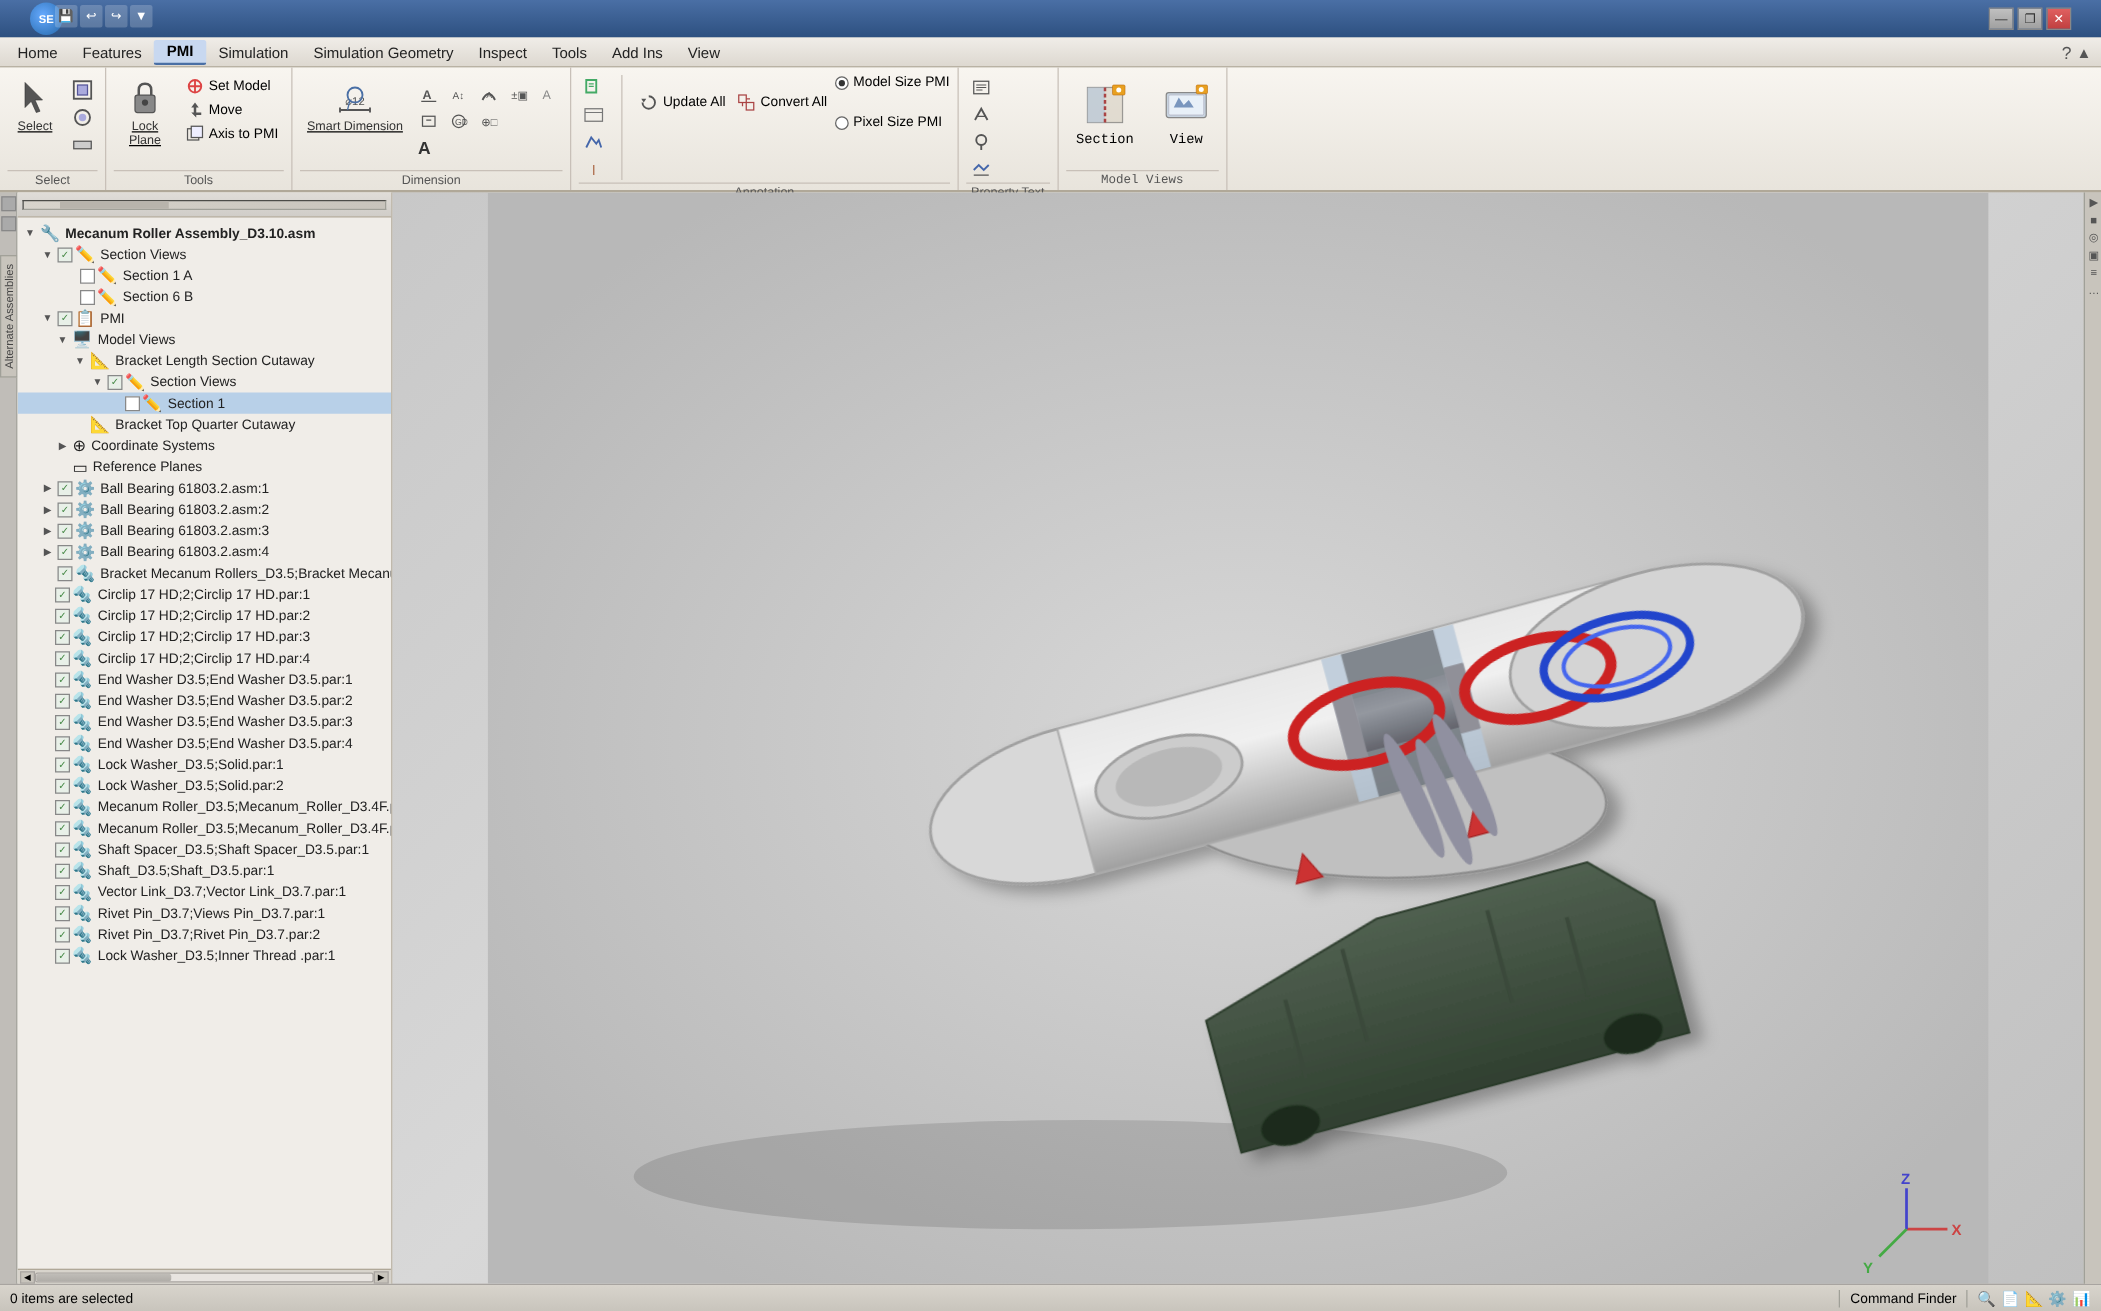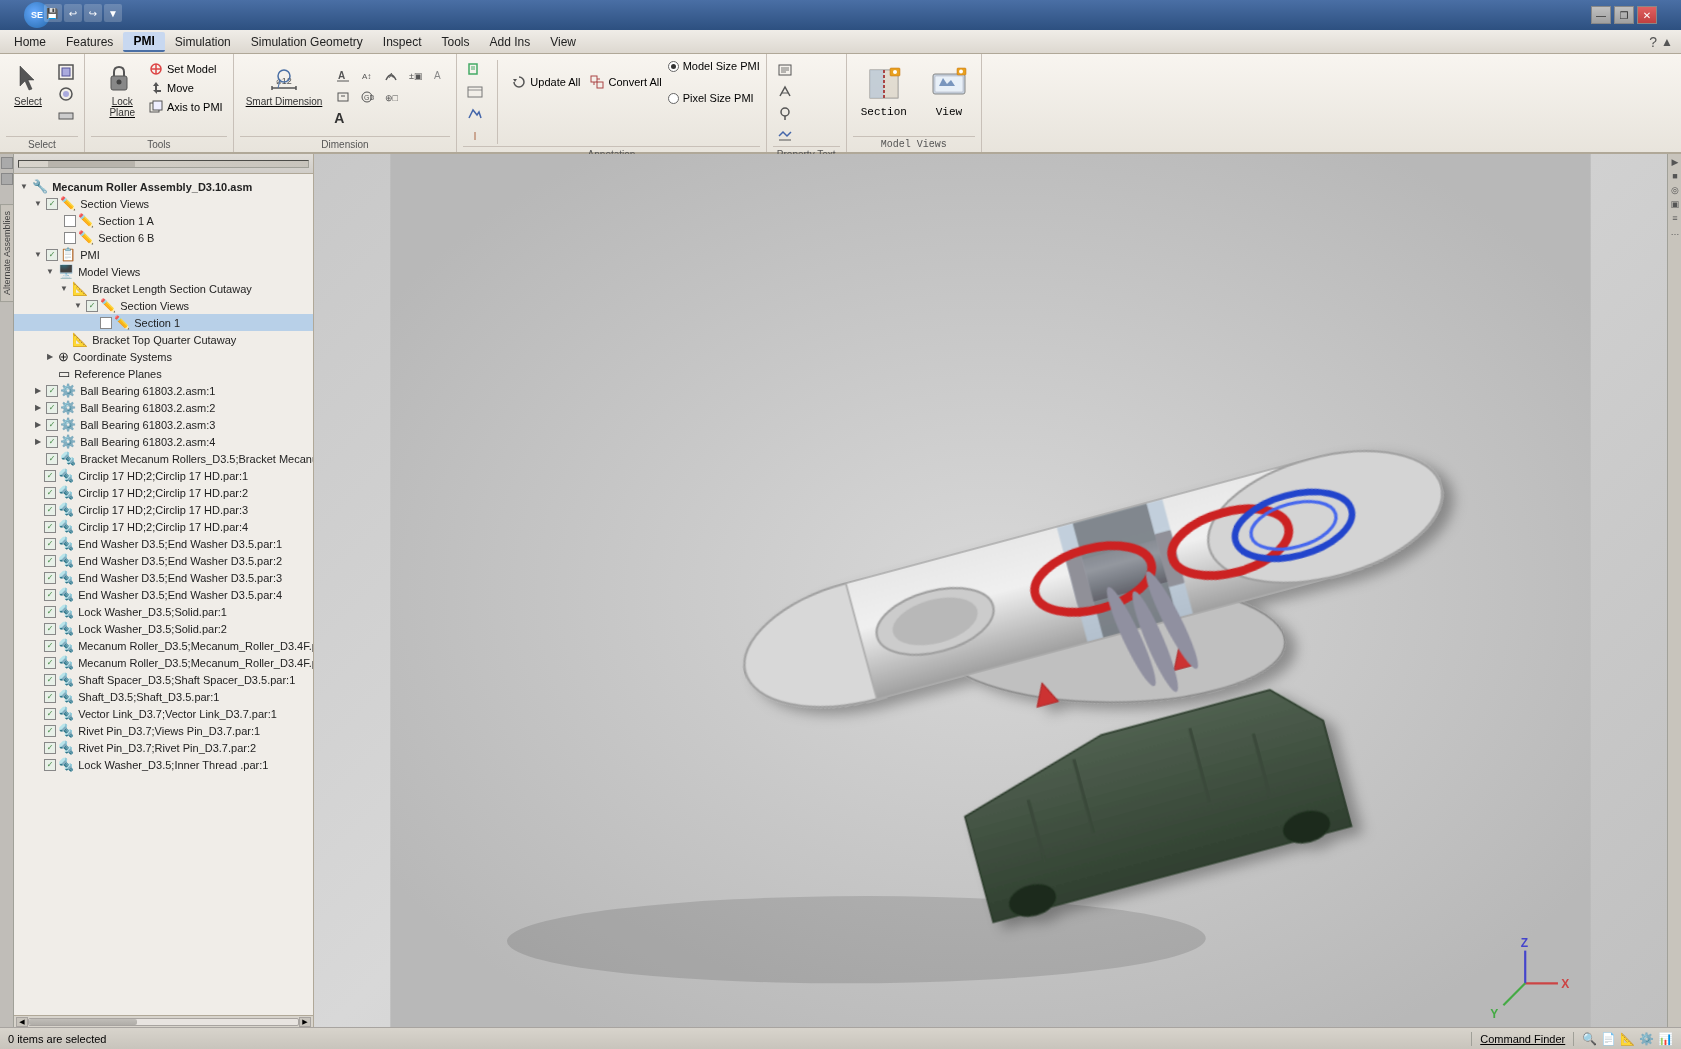--- a/index.html
+++ b/index.html
@@ -385,21 +385,21 @@
         </div>
       </div>
     </div>
     <div class="ribbon-group-label">Select</div>
   </div>
 
   <div class="ribbon-group">
     <div class="ribbon-group-content" style="flex-direction:column; gap:1px;">
 
       <div style="display:flex; gap:4px; align-items: flex-start;">
-        <div class="ribbon-btn large" style="min-width:50px;align-items:flex-end;">
+        <div class="ribbon-btn large" style="min-width:50px;">
           <div class="icon-area">
             <svg width="32" height="32" viewBox="0 0 32 32">
               <rect x="8" y="14" width="16" height="14" rx="2" fill="#888" stroke="#555" stroke-width="1"></rect>
               <path d="M11,14 L11,10 Q11,5 16,5 Q21,5 21,10 L21,14" fill="none" stroke="#555" stroke-width="2"></path>
               <circle cx="16" cy="20" r="2.5" fill="#444"></circle>
             </svg>
           </div>
           <div class="btn-label">Lock<br>Plane</div>
         </div>
         <div style="display:flex; flex-direction:column; gap:1px; padding-top:2px;">
@@ -978,21 +978,21 @@
     </svg>
   </div>
 </div>
 
 <div id="status-bar">
   <div class="status-section">
     <span>0 items are selected</span>
   </div>
   <div style="flex:1"></div>
   <div class="status-separator"></div>
-  <div class="status-section" style="cursor:pointer;text-decoration:underline;">
+  <div class="status-section" style="cursor:pointer;">
     <span>Command Finder</span>
   </div>
   <div class="status-separator"></div>
   <div class="status-section">
     <span style="font-size:12px; cursor:pointer;">🔍</span>
     <span style="font-size:12px; cursor:pointer;">📄</span>
     <span style="font-size:12px; cursor:pointer;">📐</span>
     <span style="font-size:12px; cursor:pointer;">⚙️</span>
     <span style="font-size:12px; cursor:pointer;">📊</span>
   </div>

